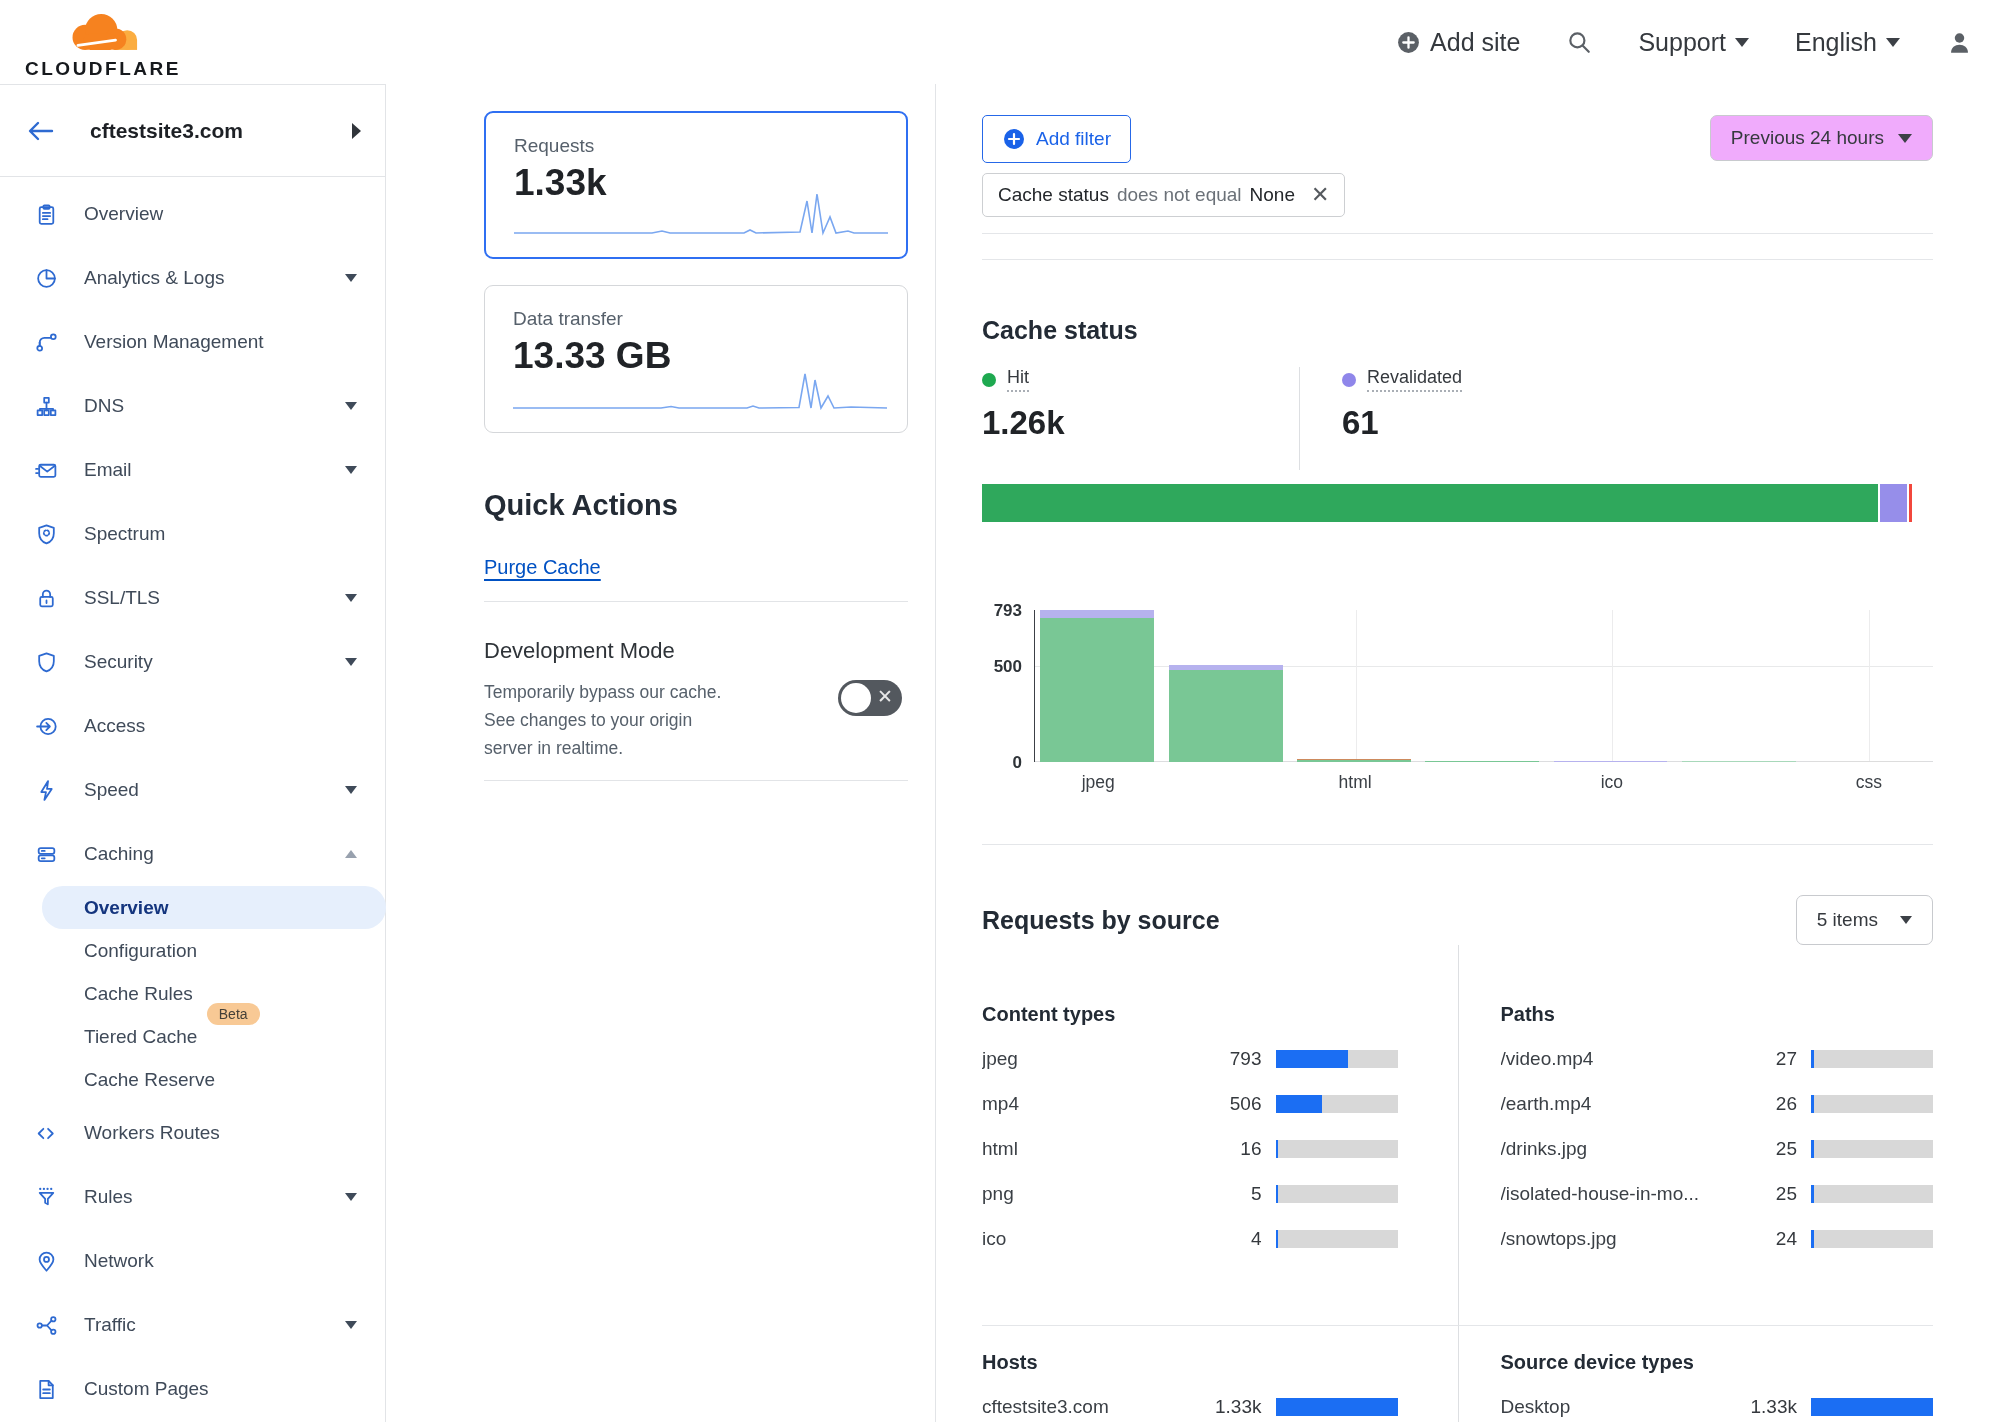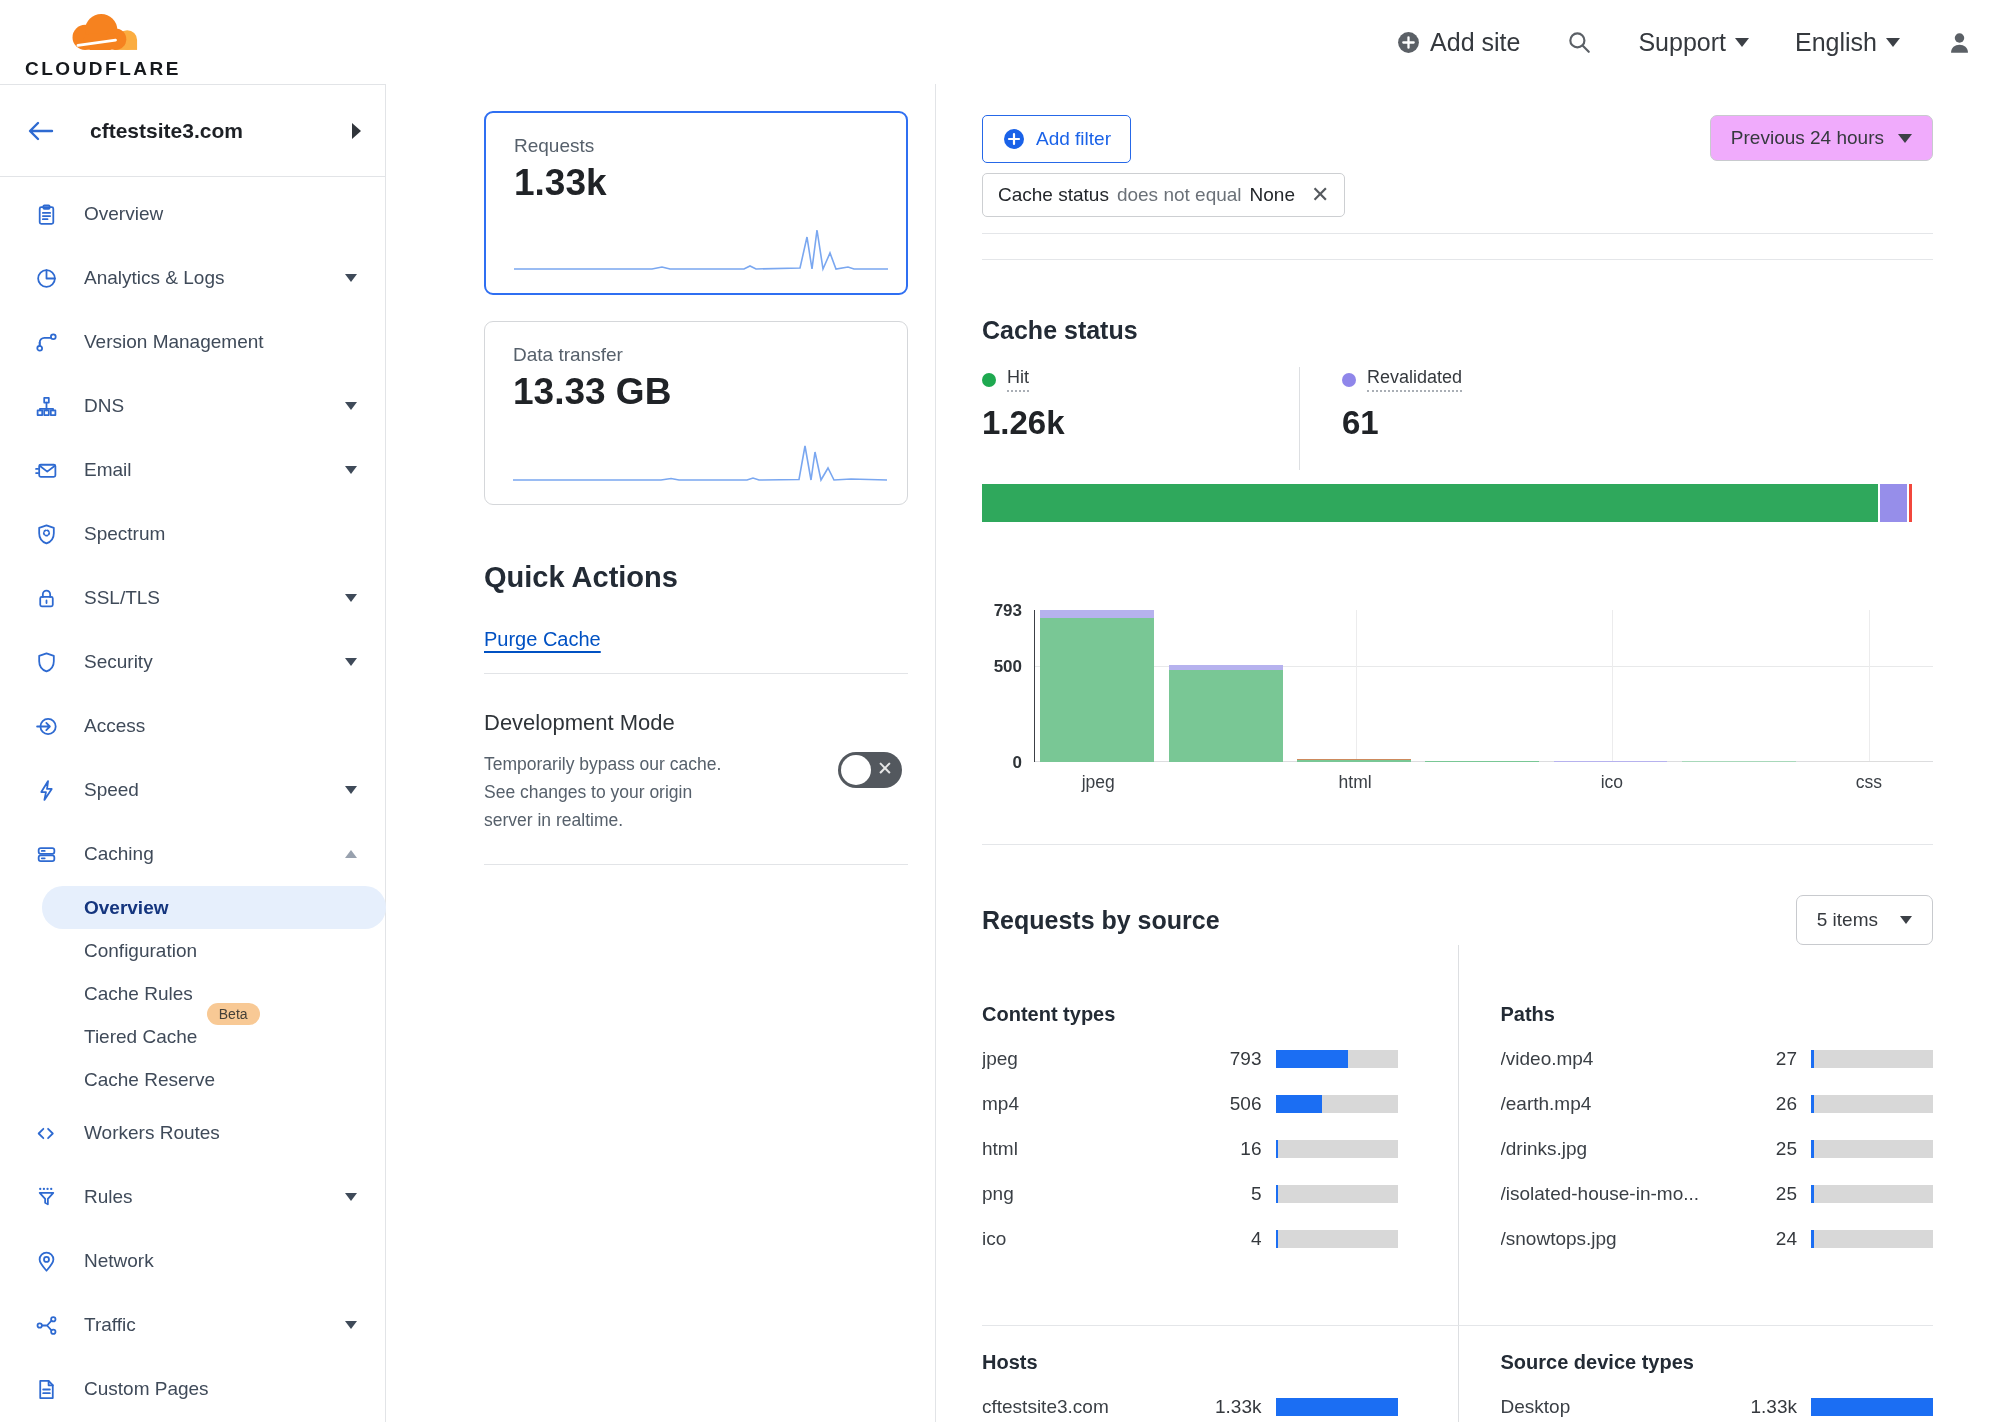--- a/index.html
+++ b/index.html
@@ -29,30 +29,30 @@
   .nav-caret { position:absolute; right:28px; width:0; height:0; border-left:6px solid transparent; border-right:6px solid transparent; }
   .nav-caret.down { border-top:8px solid #3f4a59; }
   .nav-caret.up { border-bottom:8px solid #98a1ae; }
   .sub-item { position:relative; height:43px; display:flex; align-items:center; padding-left:84px; font-size:19px; color:#3f4a59; cursor:pointer; }
   .sub-item.selected { background:#e6effc; border-radius:21px; margin-left:42px; padding-left:42px; margin-right:-1px;
     color:#14357e; font-weight:bold; }
   .badge { margin-left:14px; background:#f8c995; color:#454038; font-size:14px; padding:3px 12px; border-radius:12px;margin-top:40px; }
 
   
   .mid { position:absolute; left:386px; top:84px; width:549px; bottom:0; padding:27px 27px 0 98px; }
-  .metric-card { width:424px; height:184px; border:1px solid #d5d7da; border-radius:9px; padding:22px 28px; position:relative; cursor:pointer; }
+  .metric-card { width:424px; height:148px; border:1px solid #d5d7da; border-radius:9px; padding:22px 28px; position:relative; cursor:pointer; }
   .metric-card.selected { border:2px solid #2f6ff2; }
   .metric-label { font-size:19px; color:#56606b; }
   .metric-value { font-size:37px; font-weight:bold; color:#202327; margin-top:5px; }
   .spark { position:absolute; left:26px; right:26px; bottom:18px; height:52px; }
   .card-gap { height:26px; }
   .qa-title { margin-top:56px; font-size:29px; font-weight:bold; color:#232b35; }
   .purge { display:inline-block; margin-top:34px; font-size:20px; color:#0051c3; text-decoration:underline; text-underline-offset:5px; cursor:pointer; }
   .mid hr { border:none; border-top:1px solid #e2e4e7; margin-top:22px; }
-  .dev { position:relative; margin-top:36px; padding-bottom:30px; border-bottom:1px solid #e2e4e7; }
+  .dev { position:relative; margin-top:36px; padding-bottom:18px; border-bottom:1px solid #e2e4e7; }
   .dev-title { font-size:22px; color:#2e3338; }
   .dev-desc { margin-top:14px; width:258px; font-size:17.5px; color:#56606b; line-height:28px; }
   .toggle { position:absolute; right:6px; top:42px; width:64px; height:36px; background:#53585e; border-radius:18px; cursor:pointer; }
   .toggle .knob { position:absolute; left:3px; top:3px; width:30px; height:30px; background:#fff; border-radius:50%; }
   .toggle .x { position:absolute; right:9px; top:5px; color:#e8e8e8; font-size:19px; }
 
   
   main { position:absolute; left:935px; top:84px; right:0; bottom:0; border-left:1px solid #e2e4e7; padding:0 66px 0 46px; }
   .filters { margin-top:31px; padding-bottom:16px; border-bottom:1px solid #e4e6e9; position:relative; }
   .add-filter { display:inline-flex; align-items:center; gap:10px; height:48px; padding:0 19px;

